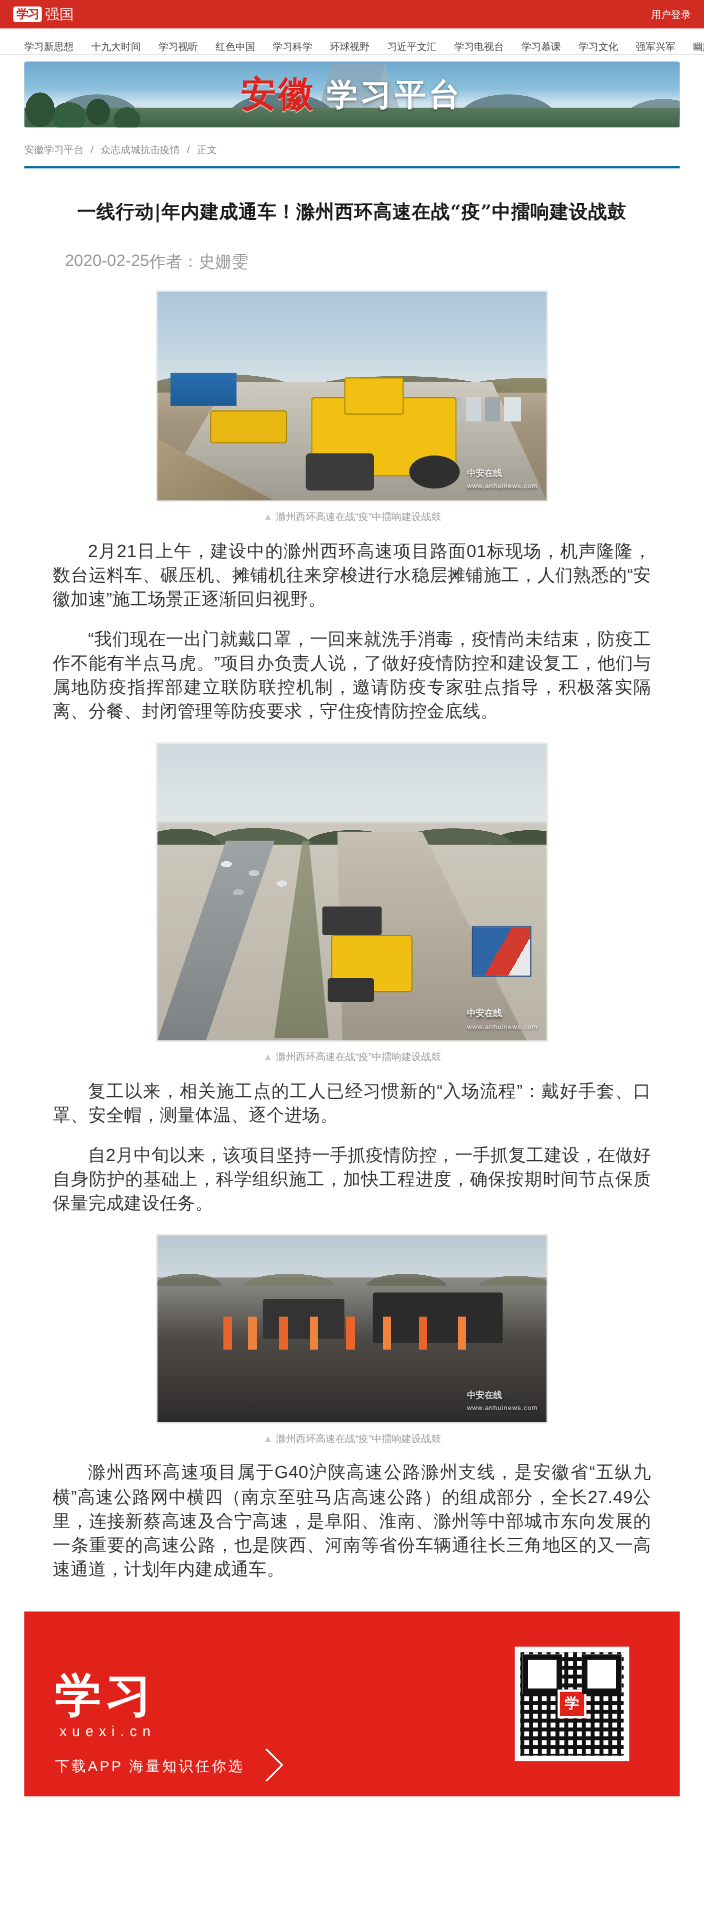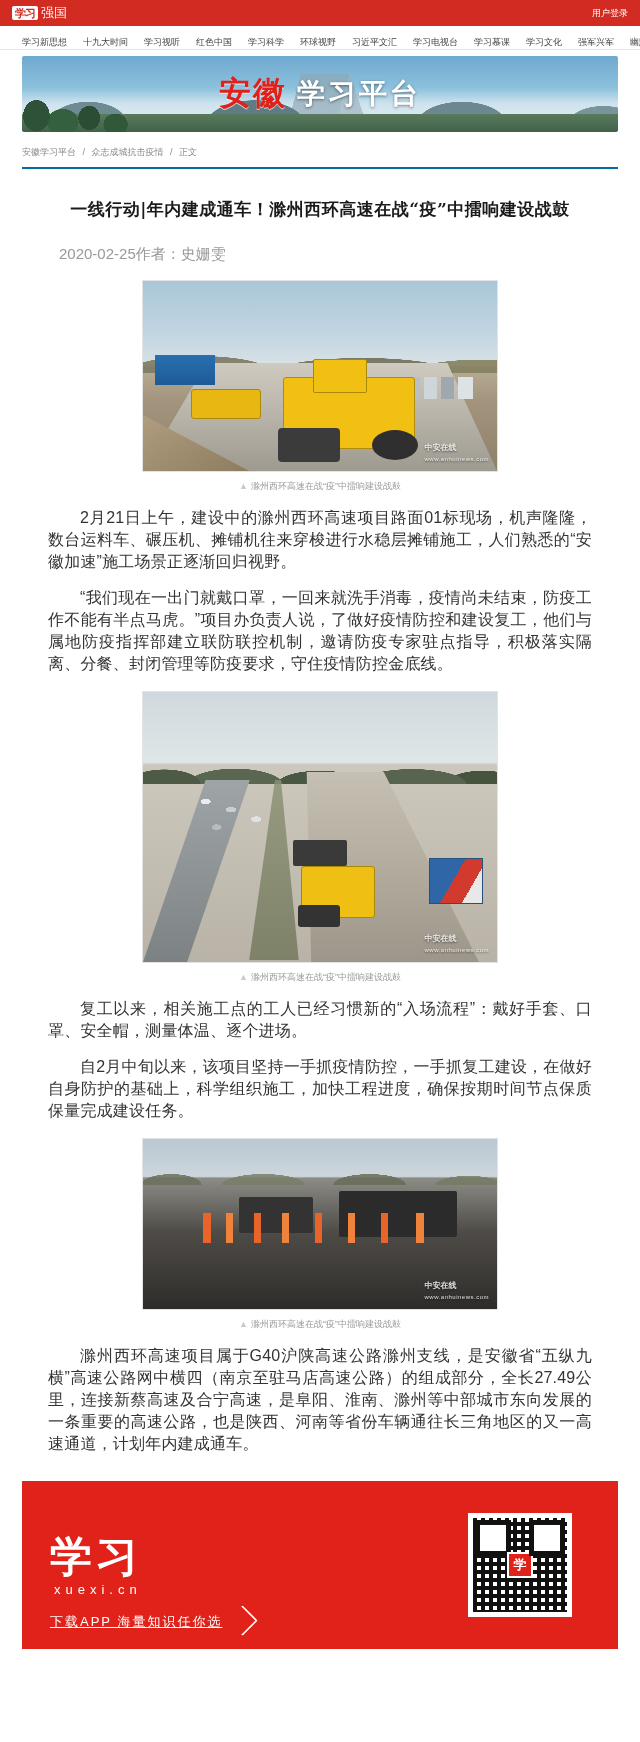--- a/index.html
+++ b/index.html
@@ -61,21 +61,21 @@
     font-size: 9px;
     color: #444444;
     white-space: nowrap;
     text-decoration: none;
   }
 
   
   .banner-wrap { padding: 6px 22px 0 22px; }
   .banner {
     position: relative;
-    height: 76px;
+    height: 60px;
     border-radius: 2px;
     overflow: hidden;
     background:
       linear-gradient(to bottom, #6fa9cf 0%, #8cc1dd 42%, #cfe3ee 63%, #e8eef0 100%);
   }
   .banner .mtn-far {
     position: absolute; left: 0; right: 0; bottom: 18px; height: 40px;
     background:
       linear-gradient(105deg, transparent 46%, #8fa7b4 46%, #8fa7b4 54%, transparent 54%),
       linear-gradient(72deg, transparent 48%, #9db2bd 48%, #9db2bd 56%, transparent 56%);
@@ -365,21 +365,20 @@
   }
   .promo-tag {
     position: absolute;
     left: 28px; bottom: 16px;
     color: #ffffff;
     font-size: 13px;
     letter-spacing: 2px;
     display: flex;
     align-items: center;
     gap: 8px;
-    text-decoration: underline;
   }
   .promo-arrow {
     display: inline-block;
     width: 22px; height: 22px;
     border: 2px solid #ffffff;
     border-left: none; border-bottom: none;
     transform: rotate(45deg) translateY(-2px);
     border-radius: 2px;
   }
   .qr-box {

